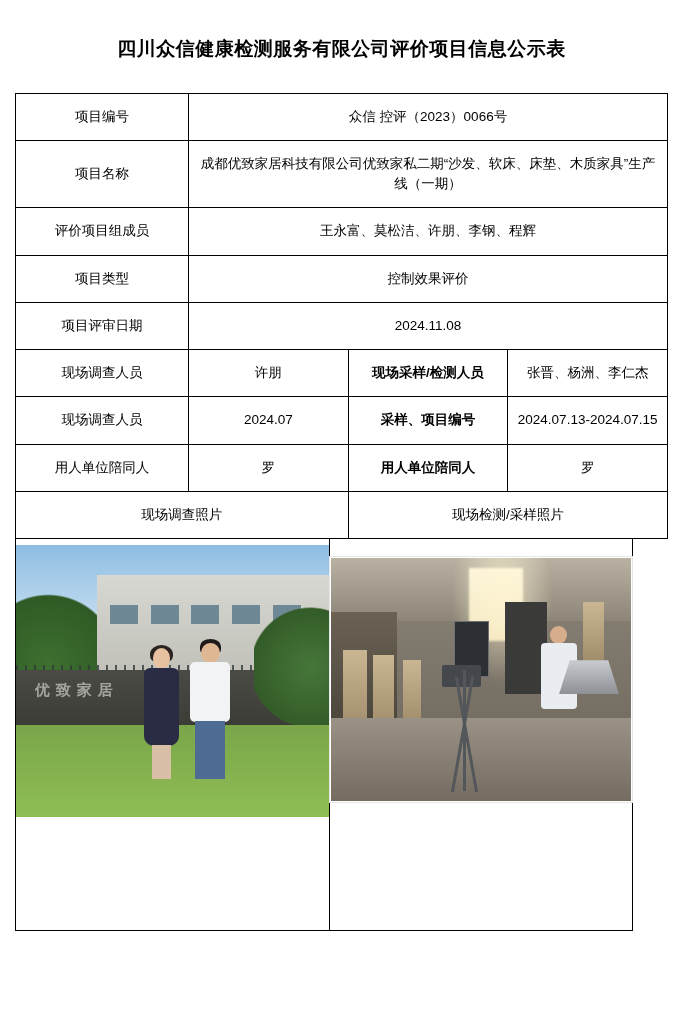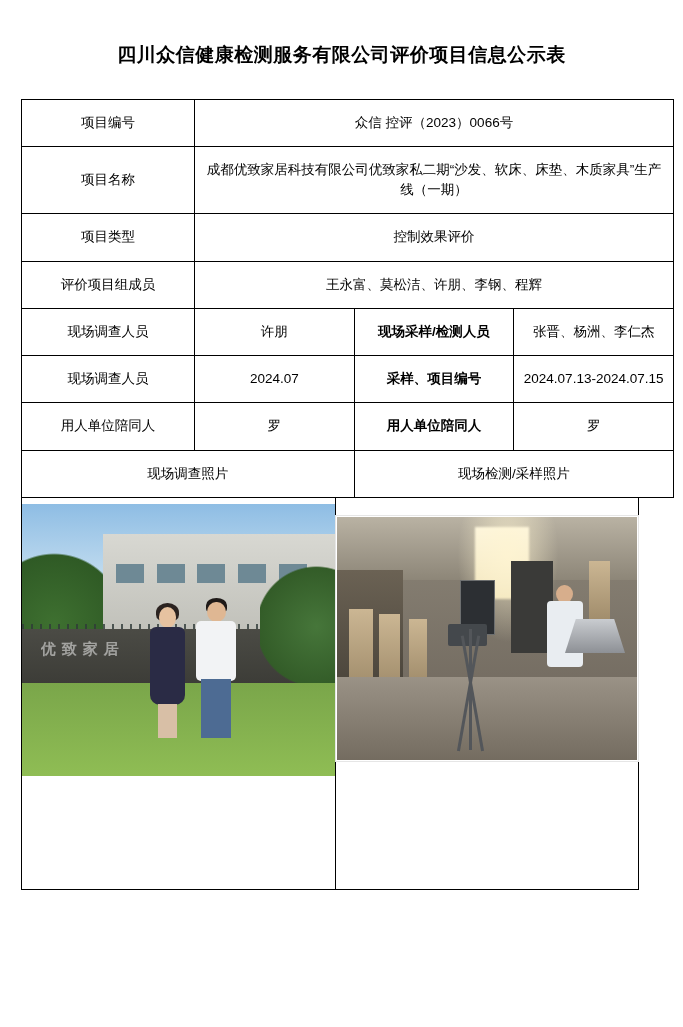--- a/index.html
+++ b/index.html
@@ -11,21 +11,21 @@
     width: 683px;
     height: 1027px;
     font-family: "Liberation Sans", sans-serif;
     color: #000000;
     -webkit-font-smoothing: antialiased;
   }
   .page {
     width: 683px;
     height: 1027px;
     box-sizing: border-box;
-    padding: 6px;
+    padding: 0;
     position: relative;
     background: #fff;
   }
   .page-title {
     text-align: center;
     font-size: 19px;
     font-weight: bold;
     letter-spacing: 0.5px;
     padding: 36px 20px 30px 20px;
     line-height: 1.4;
@@ -236,26 +236,30 @@
     <tbody>
       <tr>
         <td class="label">项目编号</td>
         <td class="value" colspan="3">众信 控评（2023）0066号</td>
       </tr>
       <tr>
         <td class="label">项目名称</td>
         <td class="value" colspan="3">成都优致家居科技有限公司优致家私二期“沙发、软床、床垫、木质家具”生产线（一期）</td>
       </tr>
       <tr>
+        <td class="label">评价项目组成员</td>
+        <td class="value" colspan="3">王永富、莫松洁、许朋、李钢、程辉</td>
+      </tr>
+      <tr>
         <td class="label">项目类型</td>
         <td class="value" colspan="3">控制效果评价</td>
       </tr>
       <tr>
-        <td class="label">评价项目组成员</td>
-        <td class="value" colspan="3">王永富、莫松洁、许朋、李钢、程辉</td>
+        <td class="label">项目评审日期</td>
+        <td class="value" colspan="3">2024.11.08</td>
       </tr>
 
       <tr>
         <td class="q-label">现场调查人员</td>
         <td class="q-value">许朋</td>
         <td class="q-label2">现场采样/检测人员</td>
         <td class="q-value2">张晋、杨洲、李仁杰</td>
       </tr>
       <tr>
         <td class="q-label">现场调查人员</td>

